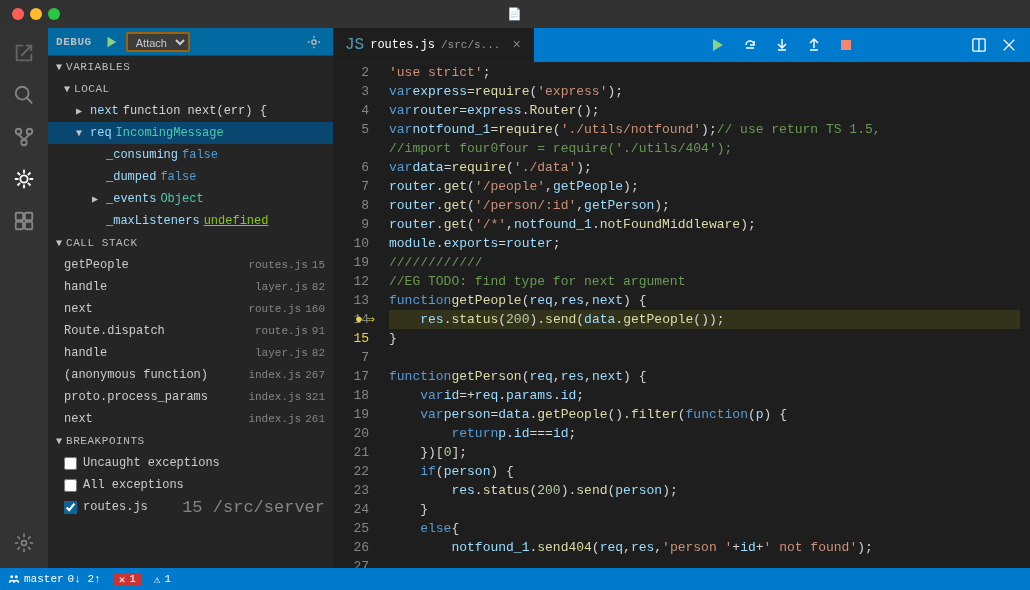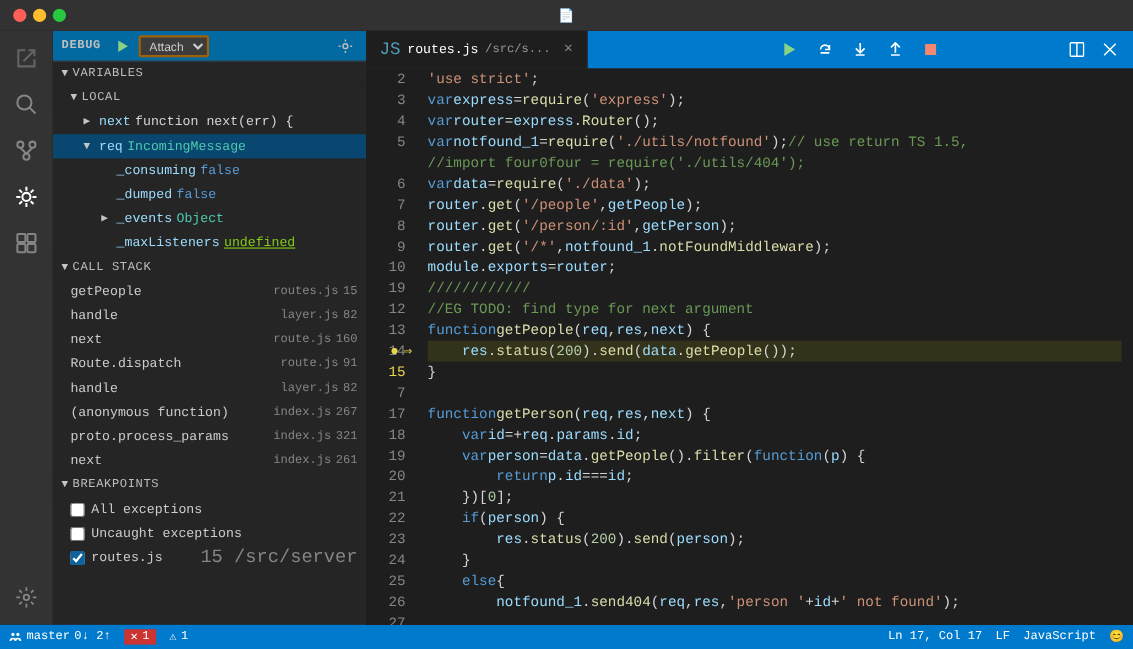--- a/index.html
+++ b/index.html
@@ -579,25 +579,25 @@
         </span>
       </div>
 
       <div class="section-header">
         <span class="section-arrow">▼</span>
         <span class="section-title">BREAKPOINTS</span>
       </div>
 
       <div class="breakpoint-item">
         <input type="checkbox" style="">
-        <span class="breakpoint-label">All exceptions</span>
+        <span class="breakpoint-label">Uncaught exceptions</span>
       </div>
       <div class="breakpoint-item">
         <input type="checkbox" style="">
-        <span class="breakpoint-label">Uncaught exceptions</span>
+        <span class="breakpoint-label">All exceptions</span>
       </div>
       <div class="breakpoint-item">
         <input type="checkbox" checked="" style="">
         <span class="breakpoint-label">routes.js</span>
         <span class="breakpoint-location">15  /src/server</span>
       </div>
 
     </div>
   </div>
 
@@ -841,27 +841,13 @@
     <span>0↓ 2↑</span>
   </div>
   <div class="status-item" style="background:#cc3333;padding:0 6px;">
     <span>✕</span>
     <span>1</span>
   </div>
   <div class="status-item">
     <span>⚠</span>
     <span>1</span>
   </div>
-  <div class="status-right">
-    <div class="status-item">
-      <span>Ln 17, Col 17</span>
-    </div>
-    <div class="status-item">
-      <span>LF</span>
-    </div>
-    <div class="status-item">
-      <span>JavaScript</span>
-    </div>
-    <div class="status-item">
-      <span>😊</span>
-    </div>
-  </div>
 </div>
 
 </body></html>

